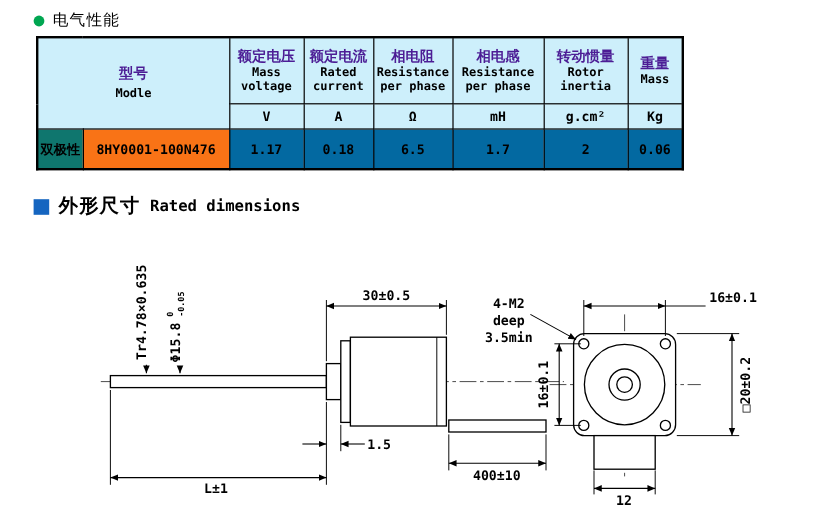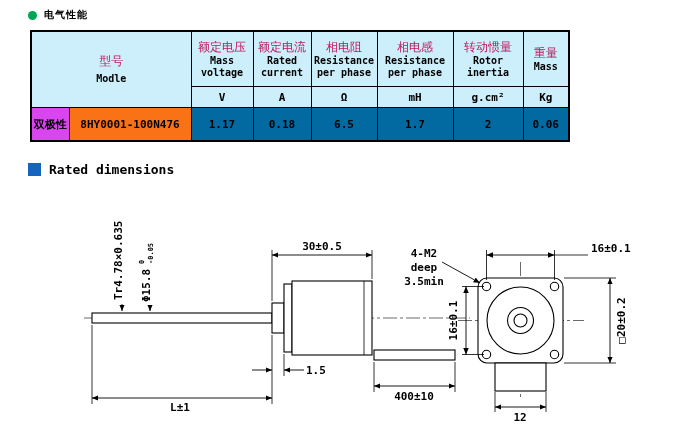--- a/index.html
+++ b/index.html
@@ -2,40 +2,40 @@
 <html><head>
 <meta charset="utf-8">
 <style>
   html,body{margin:0;padding:0;background:#fff;}
   .stage{position:relative;width:679px;height:432px;background:#fff;overflow:hidden;
          font-family:"Liberation Sans","DejaVu Sans",sans-serif;color:#000;}
 
   
   .h1{position:absolute;left:28px;top:8px;display:flex;align-items:center;gap:7px;}
   .dot{width:9px;height:9px;border-radius:50%;background:#00a651;display:inline-block;}
-  .h1t{font-size:10px;font-weight:bold;letter-spacing:1px;}
+  .h1t{font-size:13px;font-weight:normal;letter-spacing:1px;}
   .h2{position:absolute;left:28px;top:162px;display:flex;align-items:center;gap:8px;}
   .sq{width:13px;height:13px;background:#1565c0;display:inline-block;}
   .h2zh{font-size:16px;font-weight:bold;letter-spacing:1px;}
   .h2en{font-family:"DejaVu Sans Mono",monospace;font-size:13px;font-weight:bold;}
   .drive{position:absolute;left:28px;top:206px;font-size:13px;font-weight:bold;}
 
   
   .spec{position:absolute;left:30px;top:30px;border-collapse:collapse;table-layout:fixed;
         border:2px solid #000;}
   .spec th,.spec td{border:1px solid #000;text-align:center;vertical-align:middle;padding:0 1px;}
   .hd{background:#cdeffb;height:54px;}
-  .hd .zh{display:block;color:#be185d;font-size:12px;font-weight:normal;line-height:1.25;}
+  .hd .zh{display:block;color:#4c1d95;font-size:12px;font-weight:bold;line-height:1.25;}
   .hd .en{display:block;font-family:"DejaVu Sans Mono",monospace;font-size:10px;
           font-weight:bold;line-height:1.15;}
   .model .zh{font-size:12px;margin-bottom:4px;}
   .r-units th{background:#cdeffb;height:20px;
               font:bold 11px "DejaVu Sans Mono",monospace;}
   .r-data td{height:32px;font:bold 11px "DejaVu Sans Mono",monospace;background:#0369a1;}
-  td.pol{background:#d946ef;font:bold 11px "Liberation Sans",sans-serif;}
+  td.pol{background:#0f766e;font:bold 11px "Liberation Sans",sans-serif;}
   td.model-val{background:#f97316;}
 
   
   .draw{position:absolute;left:0;top:0;}
   .draw text{font-family:"DejaVu Sans Mono",monospace;font-weight:bold;font-size:11px;fill:#000;}
   .draw .dimsmall{font-size:7px;}
   .cl{stroke:#444;stroke-width:0.8;stroke-dasharray:14 3 3 3;fill:none;}
   .ext{stroke:#000;stroke-width:0.8;fill:none;}
   .dl{stroke:#000;stroke-width:0.9;fill:none;}
   .shape{stroke:#000;stroke-width:1.1;fill:#fff;}
@@ -108,20 +108,21 @@
         <td>6.5</td>
         <td>1.7</td>
         <td>2</td>
         <td>0.06</td>
       </tr>
     </tbody>
   </table>
 
   <div class="h2">
     <span class="sq"></span>
+    <span class="h2zh">外形尺寸</span>
     <span class="h2en">Rated dimensions</span>
   </div>
 
 
   <svg class="draw" width="679" height="432" viewBox="0 0 679 432">
     <defs>
       <marker id="arr" viewBox="0 0 10 10" refX="9" refY="5" markerWidth="8" markerHeight="8" orient="auto-start-reverse">
         <path d="M0,1.2 L9,5 L0,8.8 z" fill="#000"></path>
       </marker>
       <pattern id="thr" width="2.6" height="10" patternUnits="userSpaceOnUse">

